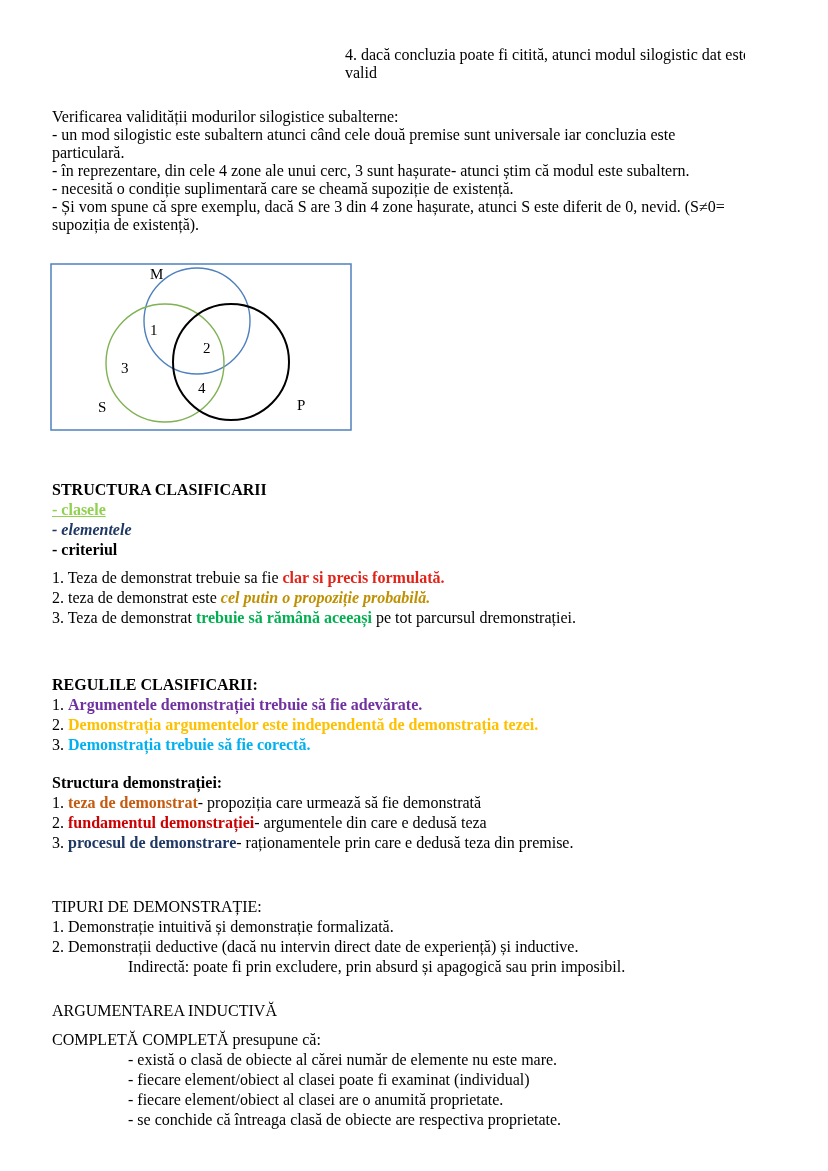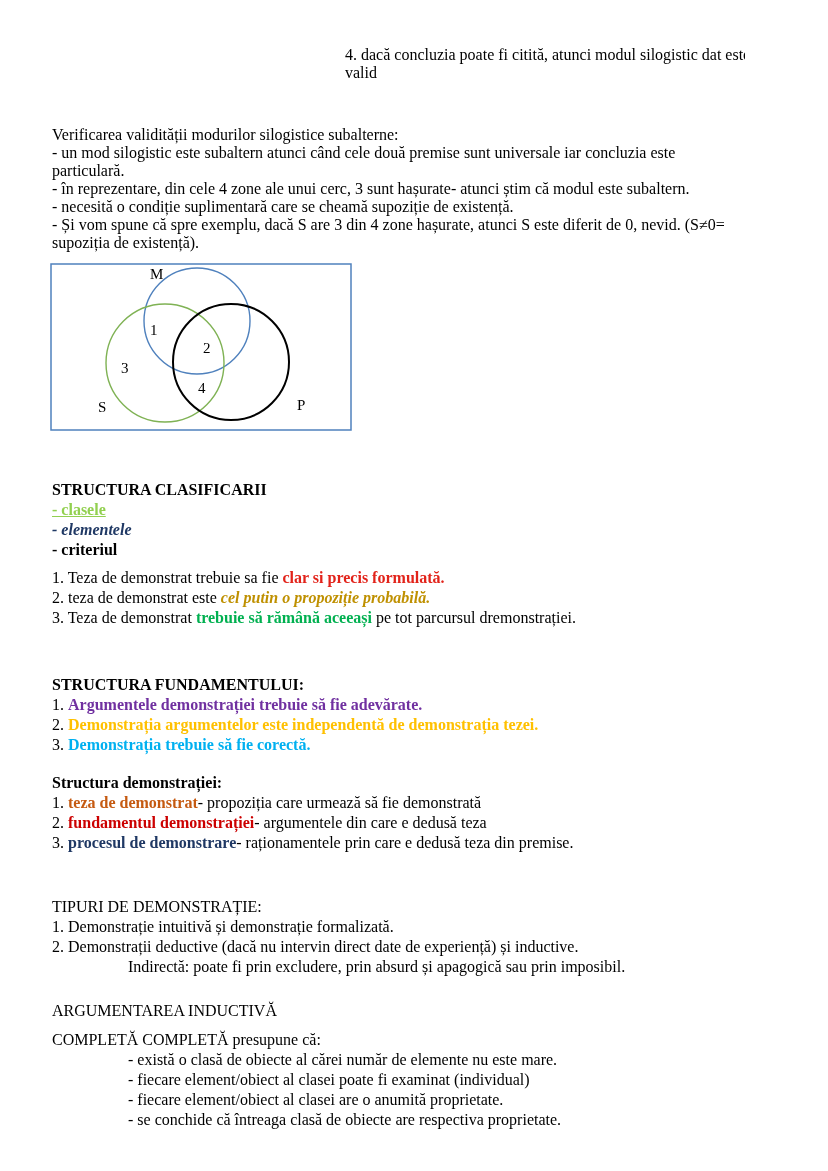--- a/index.html
+++ b/index.html
@@ -36,21 +36,21 @@
 </head>
 <body>
 
 <div class="page">
 
   <div class="block" style="left:345px; top:46px;">
       <div class="line">4. dacă concluzia poate fi citită, atunci modul silogistic dat este</div>
       <div class="line">valid</div>
     </div>
 
-  <div class="block" style="left:52px; top:126px;">
+  <div class="block" style="left:52px; top:108px;">
       <div class="line">Verificarea validității modurilor silogistice subalterne:</div>
       <div class="line">- un mod silogistic este subaltern atunci când cele două premise sunt universale iar concluzia este</div>
       <div class="line">particulară.</div>
       <div class="line">- în reprezentare, din cele 4 zone ale unui cerc, 3 sunt hașurate- atunci știm că modul este subaltern.</div>
       <div class="line">- necesită o condiție suplimentară care se cheamă supoziție de existență.</div>
       <div class="line">- Și vom spune că spre exemplu, dacă S are 3 din 4 zone hașurate, atunci S este diferit de 0, nevid. (S≠0=</div>
       <div class="line">supoziția de existență).</div>
     </div>
 
   <svg class="block" style="left:50px; top:263px;" width="302" height="168" viewBox="0 0 302 168">
@@ -78,21 +78,21 @@
 
   <div class="block sec" style="left:52px; top:568px;">
     <div>
         <div class="line"><span class="seg-plain">1. Teza de demonstrat trebuie sa fie </span><span class="seg-red-bold">clar si precis formulată.</span></div>
         <div class="line"><span class="seg-plain">2. teza de demonstrat este </span><span class="seg-gold-bolditalic">cel putin o propoziție probabilă.</span></div>
         <div class="line"><span class="seg-plain">3. Teza de demonstrat </span><span class="seg-green-bold">trebuie să rămână aceeași</span><span class="seg-plain"> pe tot parcursul dremonstrației.</span></div>
       </div>
   </div>
 
   <div class="block sec" style="left:52px; top:666px;">
-    <div class="heading">STRUCTURA FUNDAMENTULUI:</div>
+    <div class="heading">REGULILE CLASIFICARII:</div>
     <div>
         <div class="line"><span class="seg-plain">1. </span><span class="seg-purple-bold">Argumentele demonstrației trebuie să fie adevărate.</span></div>
         <div class="line"><span class="seg-plain">2. </span><span class="seg-gold-bold">Demonstrația argumentelor este independentă de demonstrația tezei.</span></div>
         <div class="line"><span class="seg-plain">3. </span><span class="seg-cyan-bold">Demonstrația trebuie să fie corectă.</span></div>
       </div>
   </div>
 
   <div class="block sec" style="left:52px; top:764px;">
     <div class="heading">Structura demonstrației:</div>
     <div>

